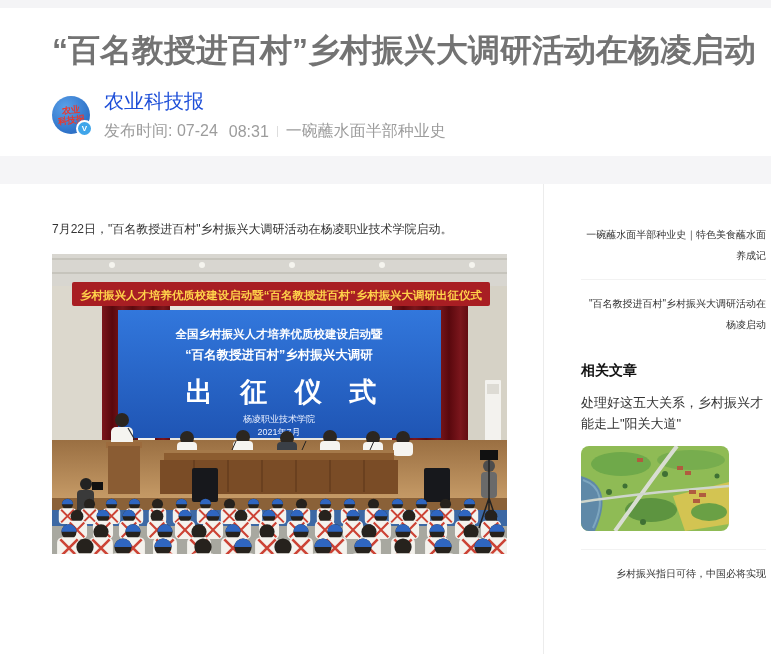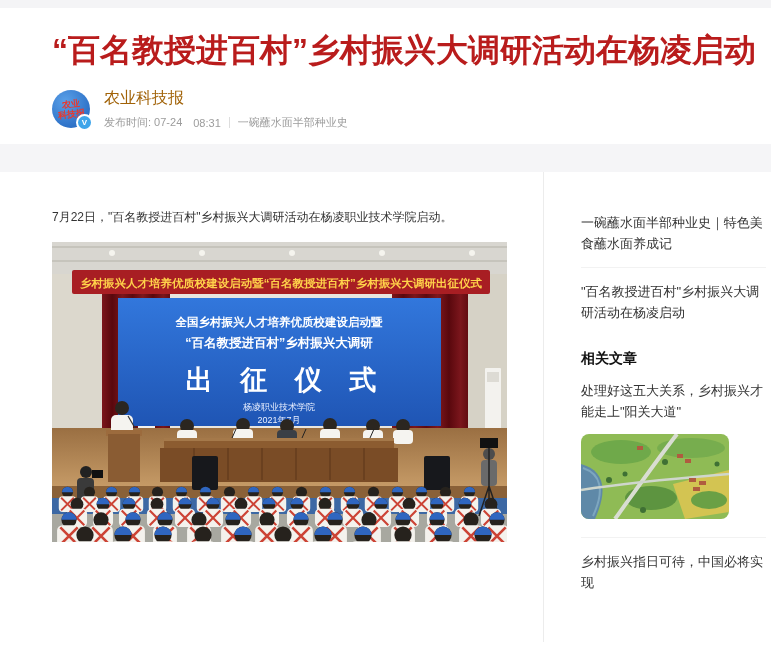--- a/index.html
+++ b/index.html
@@ -5,56 +5,56 @@
   html,body{margin:0;padding:0;}
   body{
     width:771px;height:663px;overflow:hidden;background:#ffffff;position:relative;
     font-family:"Liberation Sans","DejaVu Sans",sans-serif;color:#333;
   }
   .top-strip{height:8px;background:#f4f4f6;}
   
   header{padding:20px 24px 0 52px;background:#fff;}
   h1.article-title{
     margin:0;width:706px;font-size:32px;line-height:44px;font-weight:700;
-    color:#b91c1c;letter-spacing:0;
+    color:#737373;letter-spacing:0;
   }
   .author-row{margin-top:16px;display:flex;align-items:center;}
   .avatar{
     width:38px;height:38px;border-radius:50%;position:relative;flex:0 0 auto;
     background:radial-gradient(circle at 35% 30%,#5aa0e8,#2e72c8 70%,#2a62b4);
     display:flex;flex-direction:column;align-items:center;justify-content:center;
   }
   .avatar .av-line{font-size:9px;line-height:10px;color:#e8392f;font-weight:700;transform:rotate(-6deg);white-space:nowrap;}
   .v-badge{
     position:absolute;right:-3px;bottom:-3px;width:13px;height:13px;border-radius:50%;
     background:#3fa5ea;border:2px solid #fff;color:#fff;font-size:8px;font-weight:700;
     display:flex;align-items:center;justify-content:center;
   }
   .author-info{margin-left:14px;}
-  .author-name{font-size:16px;color:#a16207;}
-  .meta-row{margin-top:6px;display:flex;align-items:center;font-size:11px;color:#9c9c9c;}
+  .author-name{font-size:20px;color:#1d4ed8;}
+  .meta-row{margin-top:6px;display:flex;align-items:center;font-size:16px;color:#9c9c9c;}
   .meta-row .time{margin-left:11px;}
   .meta-sep{width:1px;height:11px;background:#ddd;margin:0 8px;}
   .gray-band{height:28px;background:#f5f5f7;margin-top:14px;}
   
   .content{display:flex;align-items:stretch;background:#fff;}
   main{
     width:544px;min-height:470px;box-sizing:border-box;border-right:1px solid #ececec;
     padding:32px 36px 0 52px;
   }
   main p.body-para{margin:0 0 12px;font-size:12px;line-height:26px;color:#333;width:456px;}
   figure.photo{margin:10px 0 0;width:455px;height:300px;overflow:hidden;}
   figure.photo svg{display:block;}
   
   aside{flex:1;box-sizing:border-box;padding:28px 5px 0 37px;background:#fff;}
   aside h2{margin:0;font-size:14px;font-weight:700;color:#111;}
   .side-list{margin-top:4px;width:185px;}
   .side-item{
-    font-size:13px;line-height:21px;color:#333;padding:13px 0;cursor:pointer;
-    border-bottom:1px solid #f2f2f2;width:185px;
+    font-size:10px;line-height:21px;color:#333;padding:13px 0;cursor:pointer;
+    border-bottom:1px solid #f2f2f2;width:185px;text-align:right;
   }
   .side-item:last-child{border-bottom:none;}
   .related-block{margin-top:14px;}
   .related-item{padding:12px 0 18px;border-bottom:1px solid #f2f2f2;width:185px;cursor:pointer;}
   .related-item p{margin:0 0 12px;font-size:13px;line-height:21px;color:#333;}
   .thumb{width:148px;height:85px;border-radius:8px;overflow:hidden;}
   .thumb svg{display:block;}
   .clipped-item{padding-top:13px;}
 </style>
 </head>

